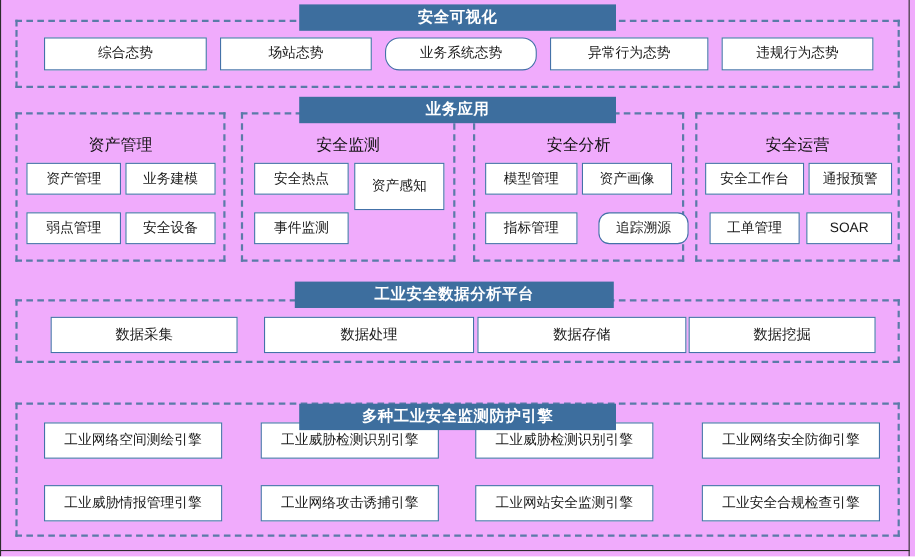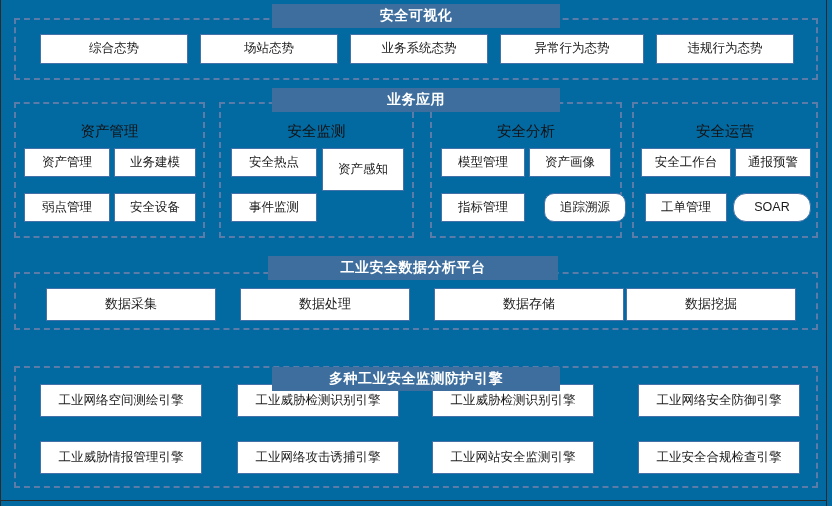--- a/index.html
+++ b/index.html
@@ -9,21 +9,21 @@
     background: #ffffff;
   }
   body {
     font-family: "Liberation Sans", "DejaVu Sans", sans-serif;
   }
 
   #canvas {
     position: relative;
     width: 832px;
     height: 506px;
-    background: #0369a1;
+    background: #f0abfc;
     overflow: hidden;
     box-sizing: border-box;
     padding-left: 20px;
   }
 
   
   .page-frame {
     position: absolute;
     background: #2b2b2b;
   }
@@ -91,21 +91,21 @@
   <div class="page-frame left"></div>
   <div class="page-frame right"></div>
   <div class="page-frame bottom"></div>
 
   <div class="panel" style="left:14px; top:18px; width:804px; height:62px;"></div>
 
   <div class="banner" style="left:272px; top:4px; width:288px; height:24px;">安全可视化</div>
 
   <div class="box" style="left:40px; top:34px; width:148px; height:30px;">综合态势</div>
   <div class="box" style="left:200px; top:34px; width:138px; height:30px;">场站态势</div>
-  <div class="box" style="left:350px; top:34px; width:138px; height:30px;">业务系统态势</div>
+  <div class="box" style="left:350px; top:34px; width:138px; height:30px;border-radius:13px;">业务系统态势</div>
   <div class="box" style="left:500px; top:34px; width:144px; height:30px;">异常行为态势</div>
   <div class="box" style="left:656px; top:34px; width:138px; height:30px;">违规行为态势</div>
 
   <div class="banner" style="left:272px; top:88px; width:288px; height:24px;">业务应用</div>
 
   <div class="panel" style="left:14px; top:102px; width:191px; height:136px;"></div>
   <div class="grouptitle" style="left:14px; top:122px; width:191px;">资产管理</div>
   <div class="box small" style="left:24px; top:148px; width:86px; height:29px;">资产管理</div>
   <div class="box small" style="left:114px; top:148px; width:82px; height:29px;">业务建模</div>
   <div class="box small" style="left:24px; top:193px; width:86px; height:29px;">弱点管理</div>
@@ -122,28 +122,28 @@
   <div class="box small" style="left:441px; top:148px; width:84px; height:29px;">模型管理</div>
   <div class="box small" style="left:529px; top:148px; width:82px; height:29px;">资产画像</div>
   <div class="box small" style="left:441px; top:193px; width:84px; height:29px;">指标管理</div>
   <div class="box small" style="left:544px; top:193px; width:82px; height:29px;border-radius:10px;">追踪溯源</div>
 
   <div class="panel" style="left:632px; top:102px; width:186px; height:136px;"></div>
   <div class="grouptitle" style="left:632px; top:122px; width:186px;">安全运营</div>
   <div class="box small" style="left:735px; top:148px; width:76px; height:29px;">通报预警</div>
   <div class="box small" style="left:641px; top:148px; width:90px; height:29px;">安全工作台</div>
   <div class="box small" style="left:645px; top:193px; width:82px; height:29px;">工单管理</div>
-  <div class="box small" style="left:733px; top:193px; width:78px; height:29px;border-radius:13px;">SOAR</div>
+  <div class="box small" style="left:733px; top:193px; width:78px; height:29px;">SOAR</div>
 
   <div class="panel" style="left:14px; top:272px; width:804px; height:58px;"></div>
 
   <div class="banner" style="left:268px; top:256px; width:290px; height:24px;">工业安全数据分析平台</div>
 
   <div class="box wide" style="left:46px; top:288px; width:170px; height:33px;">数据采集</div>
-  <div class="box wide" style="left:240px; top:288px; width:170px; height:33px;">数据处理</div>
+  <div class="box wide" style="left:240px; top:288px; width:191px; height:33px;">数据处理</div>
   <div class="box wide" style="left:434px; top:288px; width:190px; height:33px;">数据存储</div>
   <div class="box wide" style="left:626px; top:288px; width:170px; height:33px;">数据挖掘</div>
 
   <div class="panel" style="left:14px; top:366px; width:804px; height:122px;"></div>
 
   <div class="banner" style="left:272px; top:350px; width:288px; height:24px;margin-top:17px;">多种工业安全监测防护引擎</div>
 
   <div class="box eng" style="left:40px; top:384px; width:162px; height:33px;">工业网络空间测绘引擎</div>
   <div class="box eng" style="left:237px; top:384px; width:162px; height:33px;">工业威胁检测识别引擎</div>
   <div class="box eng" style="left:432px; top:384px; width:162px; height:33px;">工业威胁检测识别引擎</div>

